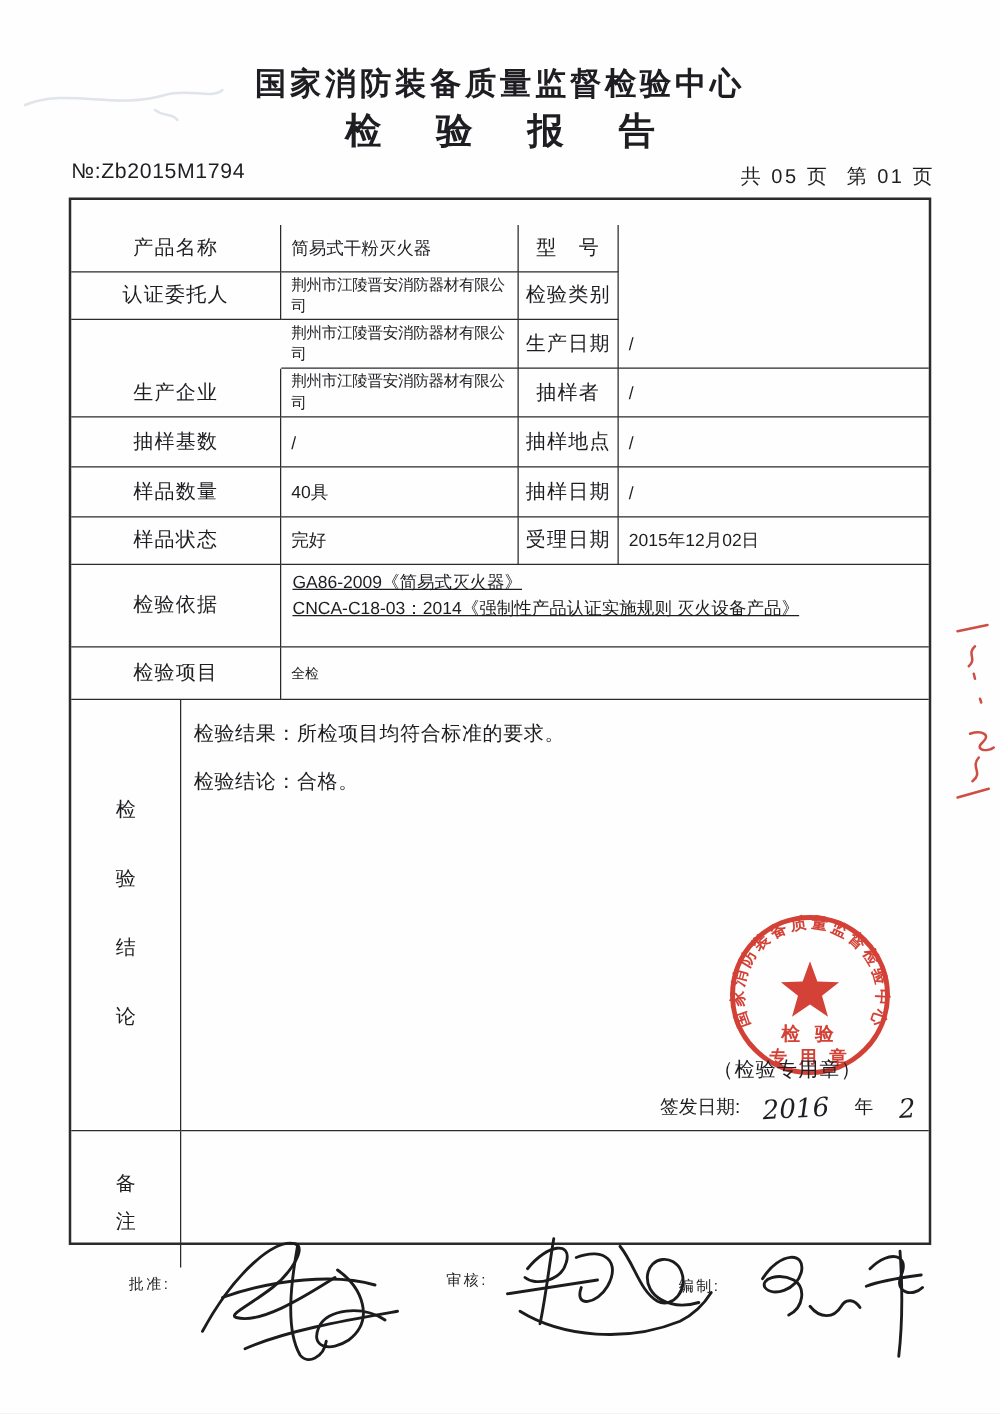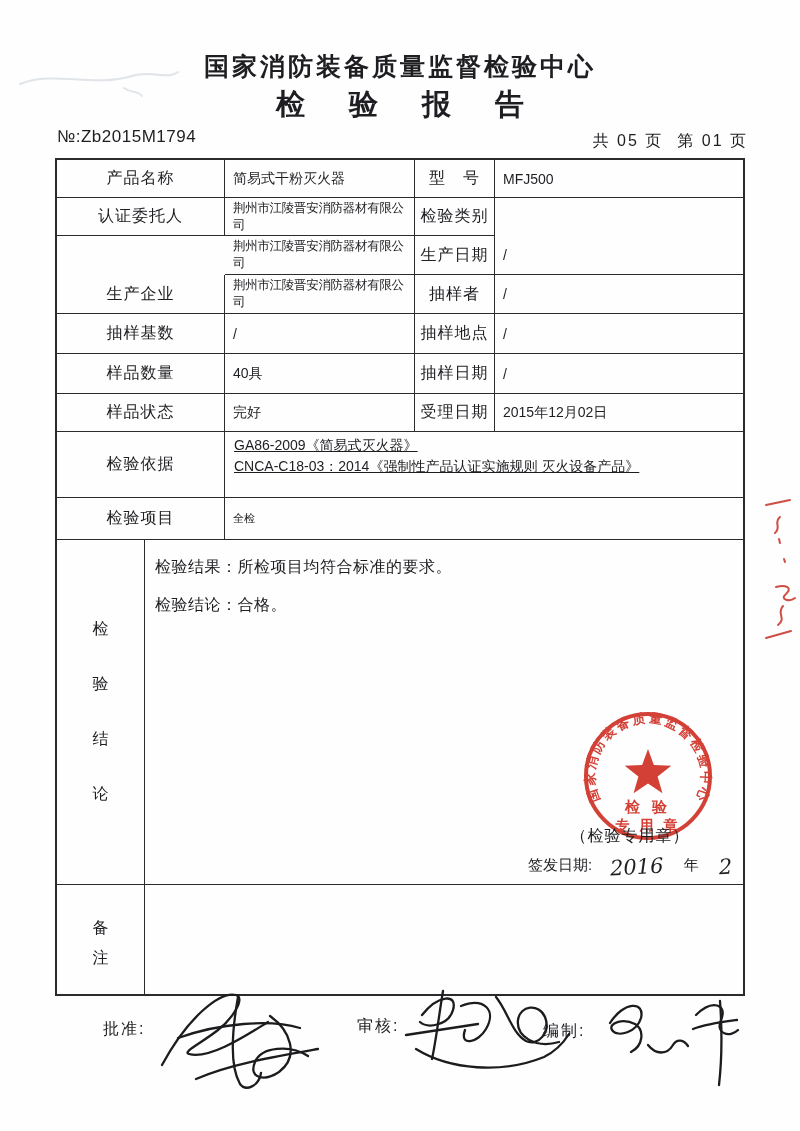--- a/index.html
+++ b/index.html
@@ -20,21 +20,21 @@
   .report-no { position:absolute; left:57px; top:127px; font-size:17px; letter-spacing:.5px; }
   .pagination { position:absolute; right:52px; top:131px; font-size:16px; letter-spacing:2px; display:flex; gap:14px; }
 
   .form {
     position:absolute; left:55px; top:158px; width:690px; height:838px;
     border:2.5px solid #2b2b2e; box-sizing:border-box;
   }
   .cell {
     position:absolute; box-sizing:border-box;
     border-right:1.5px solid #2b2b2e; border-bottom:1.5px solid #2b2b2e;
-    font-size:16px; overflow:hidden;
+    font-size:16px; overflow:hidden;margin-top:20px;
   }
   .lbl { display:flex; align-items:center; justify-content:center; letter-spacing:1px; }
   .val { display:flex; align-items:center; padding-left:8px; font-size:14px; }
   .sm  { font-size:12.5px; letter-spacing:-.3px; }
   .noR { border-right:none; }
   .noB { border-bottom:none; }
   .basis { padding:3px 0 0 9px; font-size:14px; line-height:20.5px;text-decoration:underline; }
   .vert { display:flex; flex-direction:column; align-items:center; }
   .vert span { display:block; line-height:17px; }
   .vert-con { padding-top:80px; row-gap:38px; }
@@ -45,21 +45,21 @@
 
   .stamp { position:absolute; left:428px; top:161px; width:150px; height:150px; opacity:.92; }
   .seal-caption { position:absolute; left:485px; top:286px; transform:translateX(-50%); font-size:16px; letter-spacing:1px; white-space:nowrap; }
   .issue-date { position:absolute; left:383px; bottom:6px; display:flex; align-items:flex-end; gap:18px; white-space:nowrap; }
   .issue-date .pr { font-size:15px; padding-bottom:3px; }
   .issue-date .unit { font-size:15px; padding:0 2px 3px 2px; }
   .hw {
     font-family:"DejaVu Serif","Liberation Serif",serif; font-style:italic;
     font-size:21px; line-height:20px; transform:rotate(-3deg); padding-bottom:1px;
   }
-  .footer-label { position:absolute; font-size:16px; letter-spacing:2px; }
+  .footer-label { position:absolute; font-size:12px; letter-spacing:2px; }
   .sig { position:absolute; }
   .sig path { fill:none; stroke:#1c1c1f; stroke-width:2.3; stroke-linecap:round; stroke-linejoin:round; }
   .red-marks path { fill:none; stroke:#c62f22; stroke-width:2; stroke-linecap:round; opacity:.85; }
   .pencil path { fill:none; stroke:#c3ccd6; stroke-width:2; stroke-linecap:round; opacity:.5; }
 </style>
 </head>
 <body>
 
 <div class="page">
 
@@ -76,21 +76,20 @@
   <div class="pagination">
     <span>共 05 页</span>
     <span>第 01 页</span>
   </div>
 
   <div class="form">
 
     <div class="cell lbl" style="left:0;top:0;width:168px;height:38px">产品名称</div>
     <div class="cell val" style="left:168px;top:0;width:190px;height:38px">简易式干粉灭火器</div>
     <div class="cell lbl" style="left:358px;top:0;width:80px;height:38px">型　号</div>
-    <div class="cell val noR" style="left:438px;top:0;width:248px;height:38px">MFJ500</div>
 
     <div class="cell lbl" style="left:0;top:38px;width:168px;height:38px">认证委托人</div>
     <div class="cell val sm" style="left:168px;top:38px;width:190px;height:38px">荆州市江陵晋安消防器材有限公司</div>
     <div class="cell lbl" style="left:358px;top:38px;width:80px;height:38px">检验类别</div>
 
     <div class="cell val sm" style="left:168px;top:76px;width:190px;height:39px">荆州市江陵晋安消防器材有限公司</div>
     <div class="cell lbl" style="left:358px;top:76px;width:80px;height:39px">生产日期</div>
     <div class="cell val noR" style="left:438px;top:76px;width:248px;height:39px">/</div>
 
     <div class="cell lbl" style="left:0;top:115px;width:168px;height:39px">生产企业</div>

